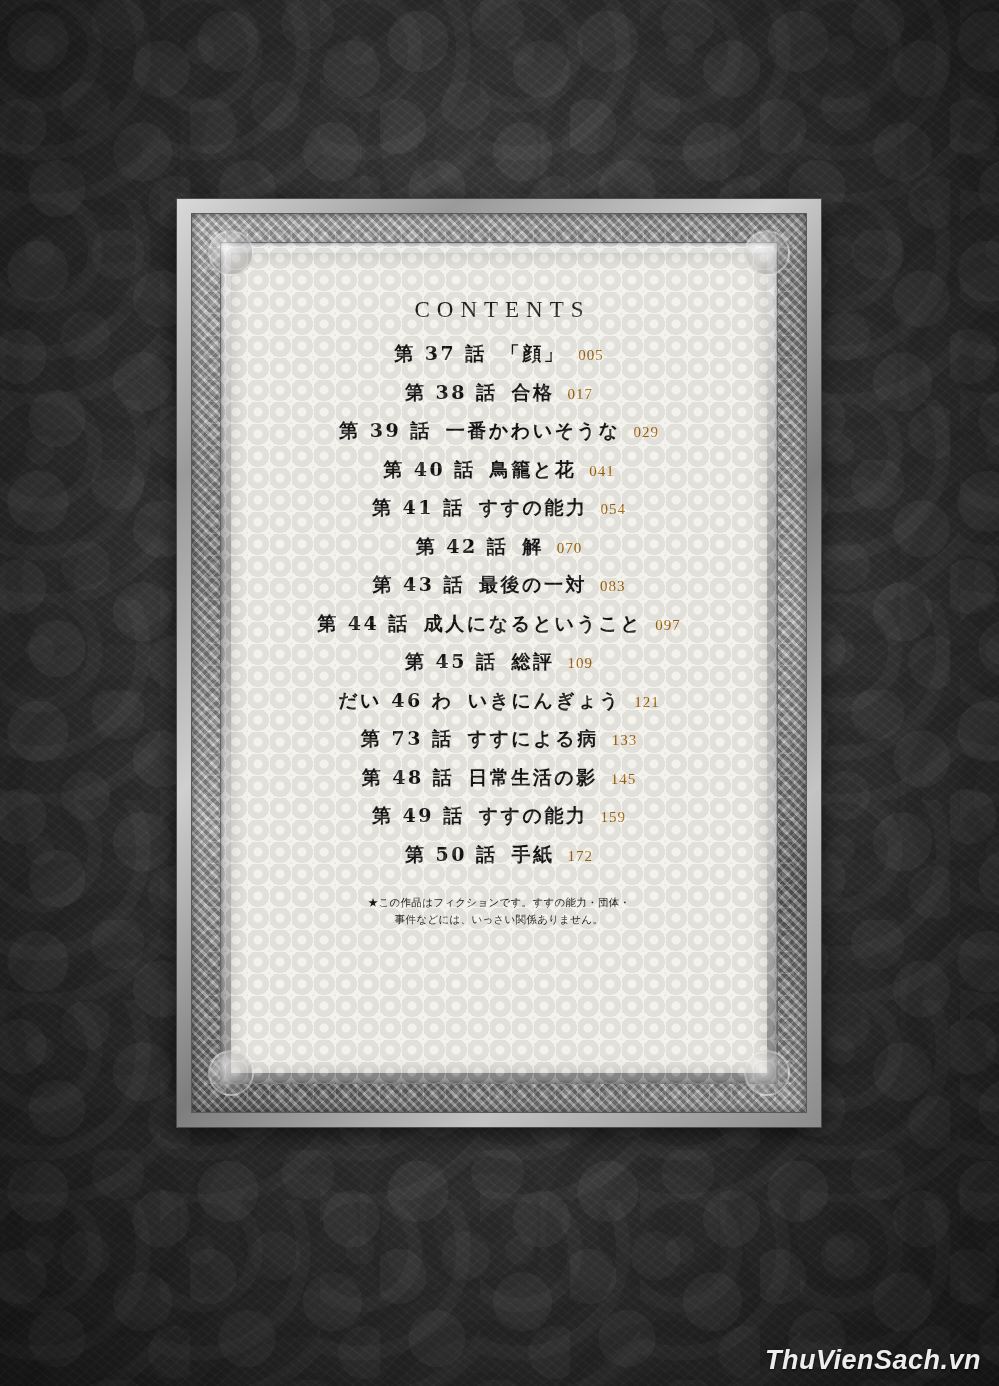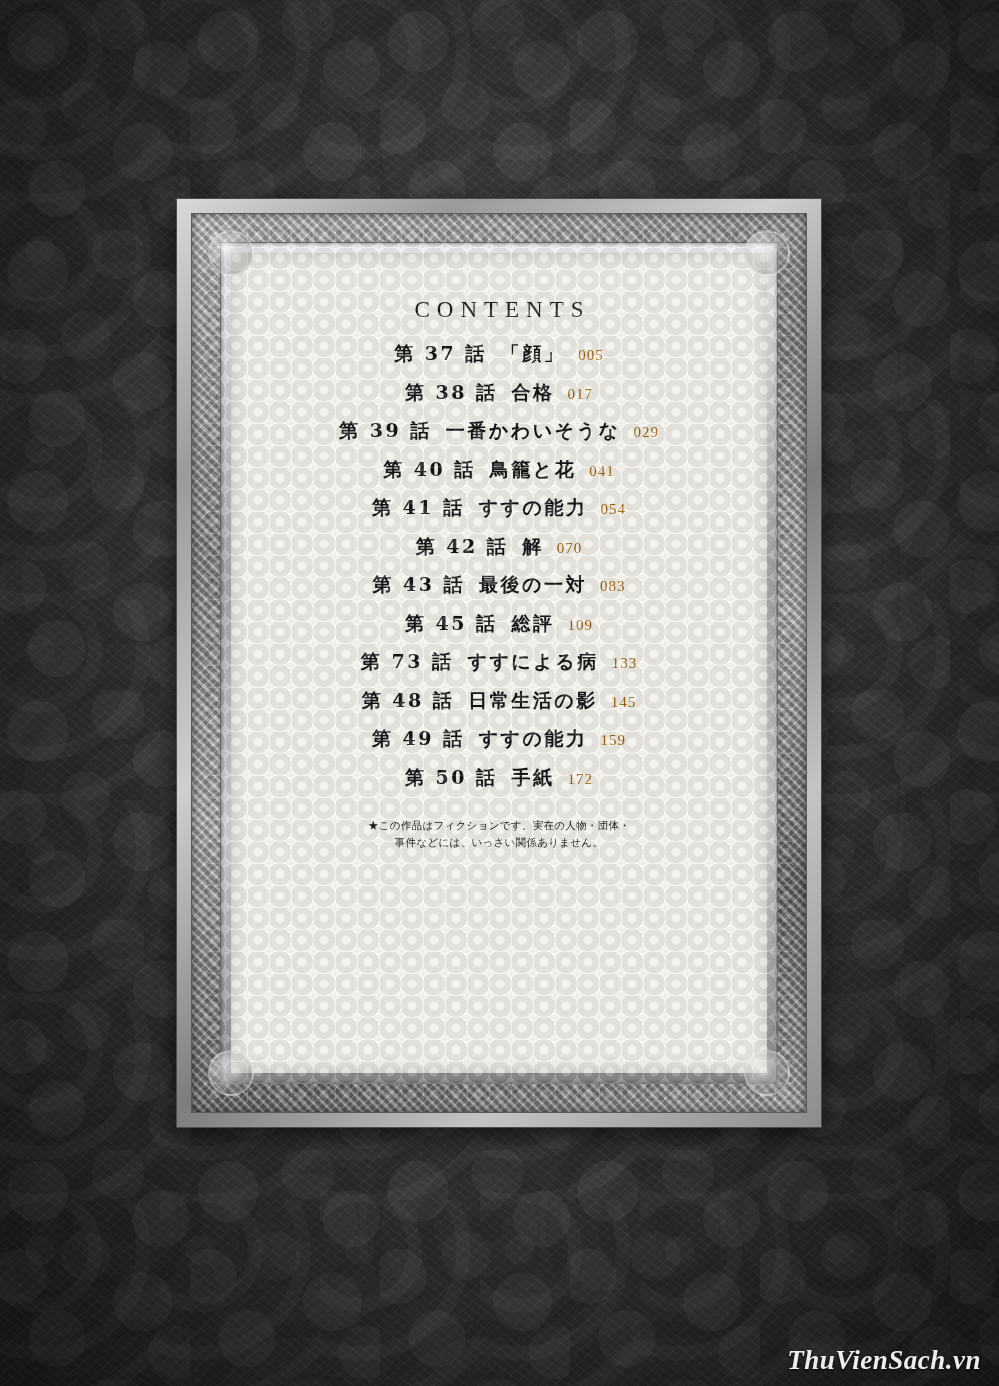--- a/index.html
+++ b/index.html
@@ -182,21 +182,21 @@
     color: #1a1a1a;
     letter-spacing: .3px;
   }
   .notice span { display: block; }
 
   
   .watermark {
     position: absolute;
     right: 18px;
     bottom: 10px;
-    font-family: Liberation Serif, serif;
+    font-family: Liberation Sans, sans-serif;
     font-style: italic;
     font-weight: bold;
     font-size: 27px;
     color: #ffffff;
     opacity: .92;
     text-shadow: 0 1px 3px rgba(0,0,0,0.8);
     letter-spacing: .5px;
   }
 </style>
 </head>
@@ -255,27 +255,37 @@
               <span class="ch-title">解</span>
               <span class="ch-page">070</span>
             </div>
 
             <div class="toc-row">
               <span class="ch-label">第 43 話</span>
               <span class="ch-title">最後の一対</span>
               <span class="ch-page">083</span>
             </div>
 
+            <div class="toc-row">
+              <span class="ch-label">第 44 話</span>
+              <span class="ch-title">成人になるということ</span>
+              <span class="ch-page">097</span>
+            </div>
 
             <div class="toc-row">
               <span class="ch-label">第 45 話</span>
               <span class="ch-title">総評</span>
               <span class="ch-page">109</span>
             </div>
 
+            <div class="toc-row">
+              <span class="ch-label">だい 46 わ</span>
+              <span class="ch-title">いきにんぎょう</span>
+              <span class="ch-page">121</span>
+            </div>
 
             <div class="toc-row">
               <span class="ch-label">第 73 話</span>
               <span class="ch-title">すすによる病</span>
               <span class="ch-page">133</span>
             </div>
 
             <div class="toc-row">
               <span class="ch-label">第 48 話</span>
               <span class="ch-title">日常生活の影</span>
@@ -290,21 +300,21 @@
 
             <div class="toc-row">
               <span class="ch-label">第 50 話</span>
               <span class="ch-title">手紙</span>
               <span class="ch-page">172</span>
             </div>
 
           </div>
 
           <div class="notice">
-            <span>★この作品はフィクションです。実在の人物・団体・</span>
+            <span>★この作品はフィクションです。すすの能力・団体・</span>
             <span>事件などには、いっさい関係ありません。</span>
           </div>
 
         </div>
       </div>
     </div>
   </div>
 
   <div class="watermark">ThuVienSach.vn</div>
 

